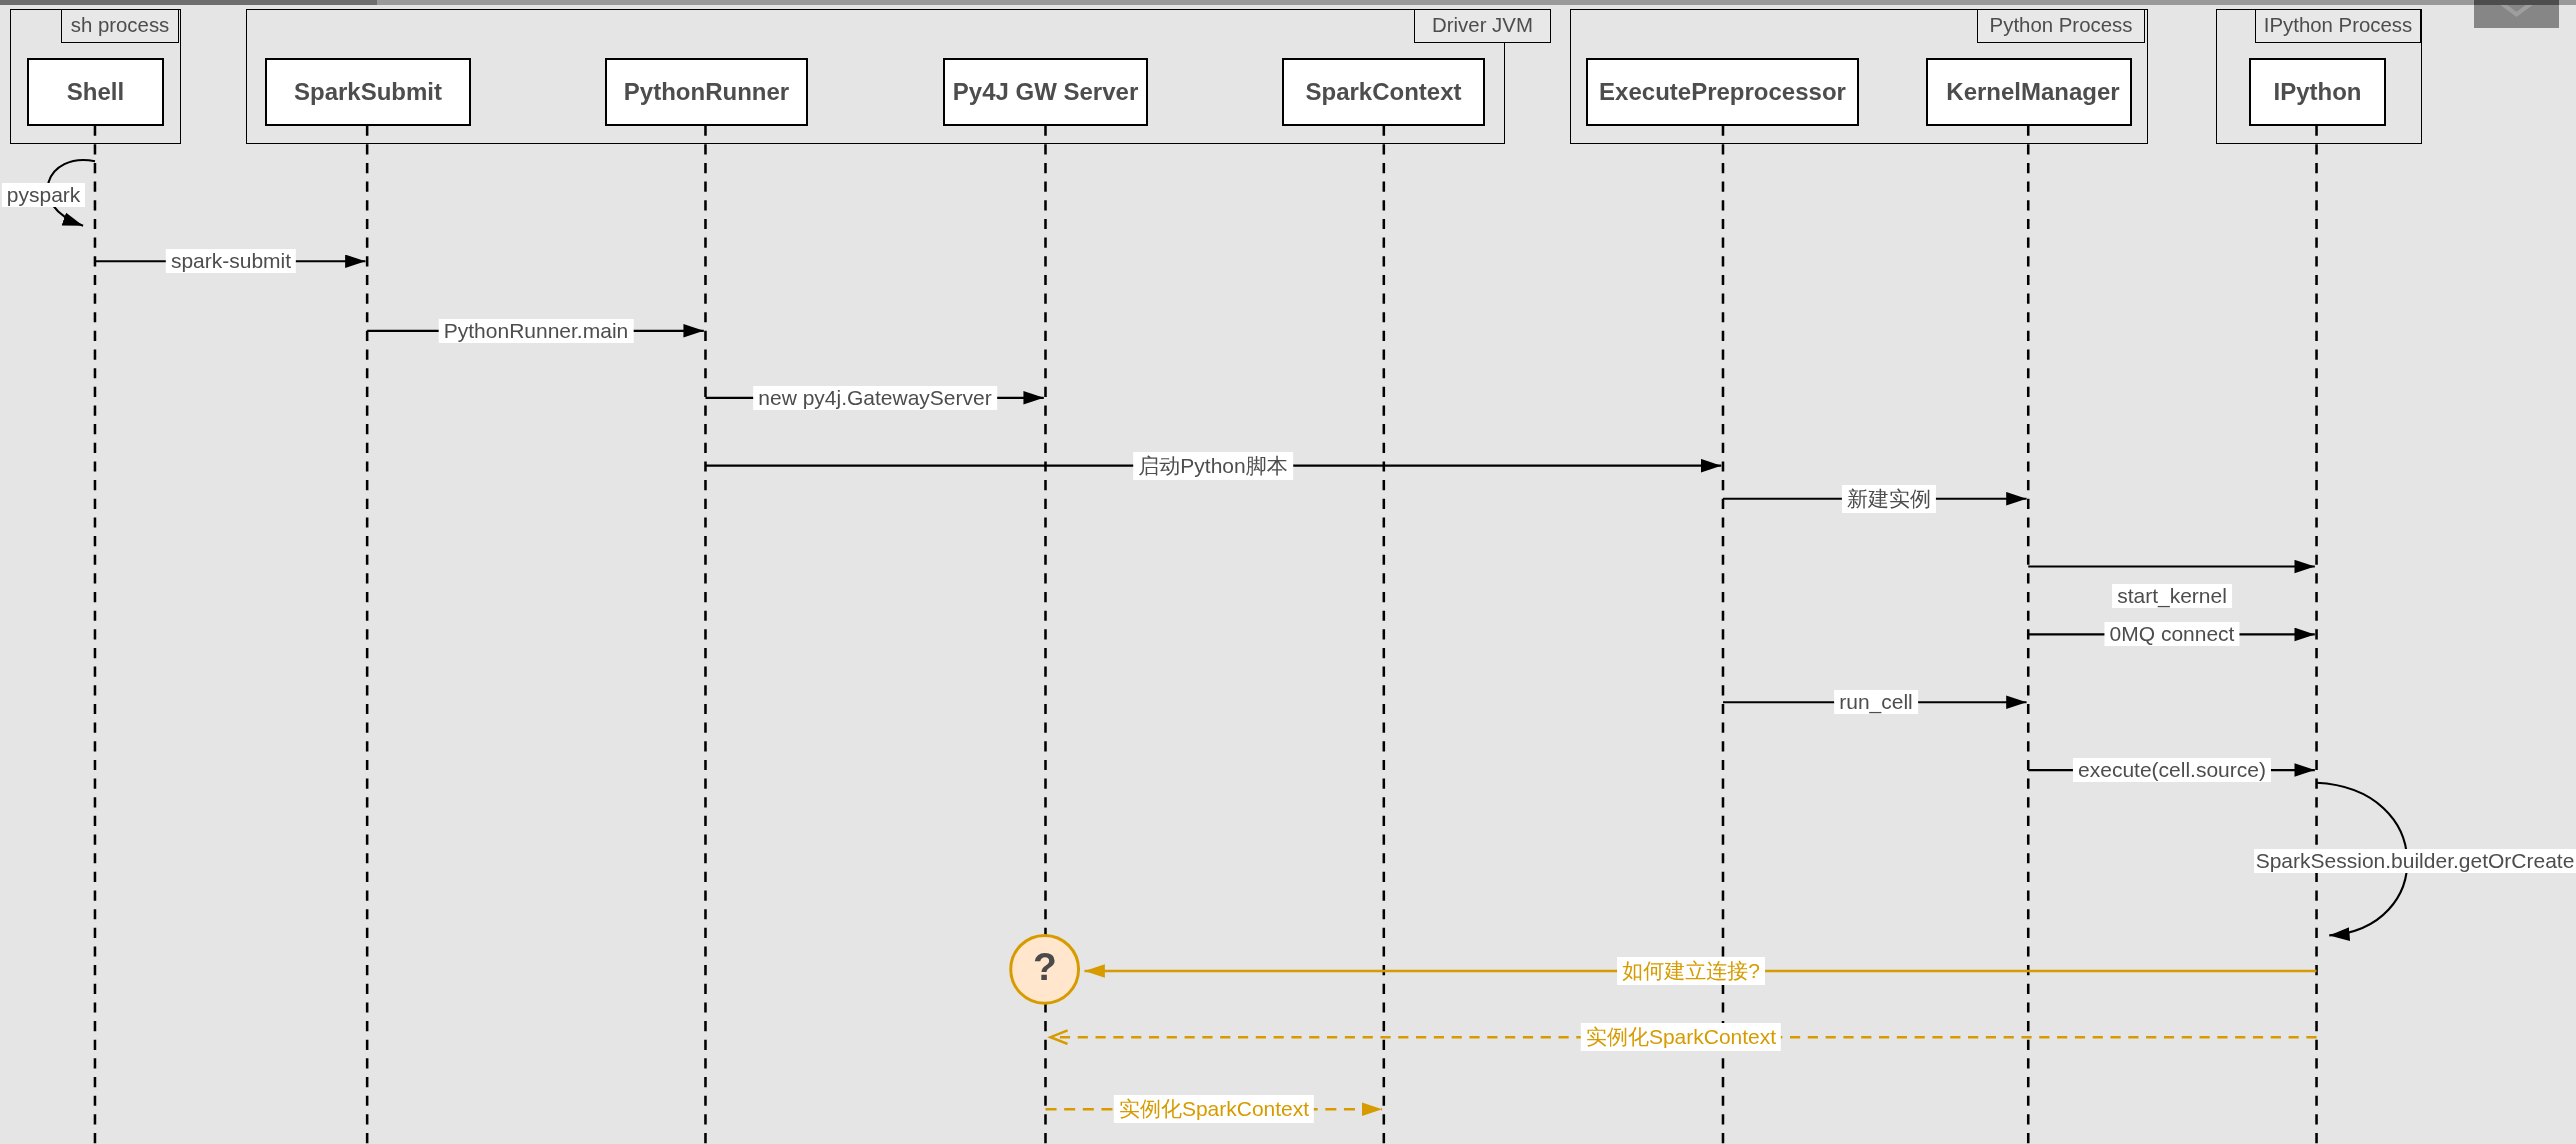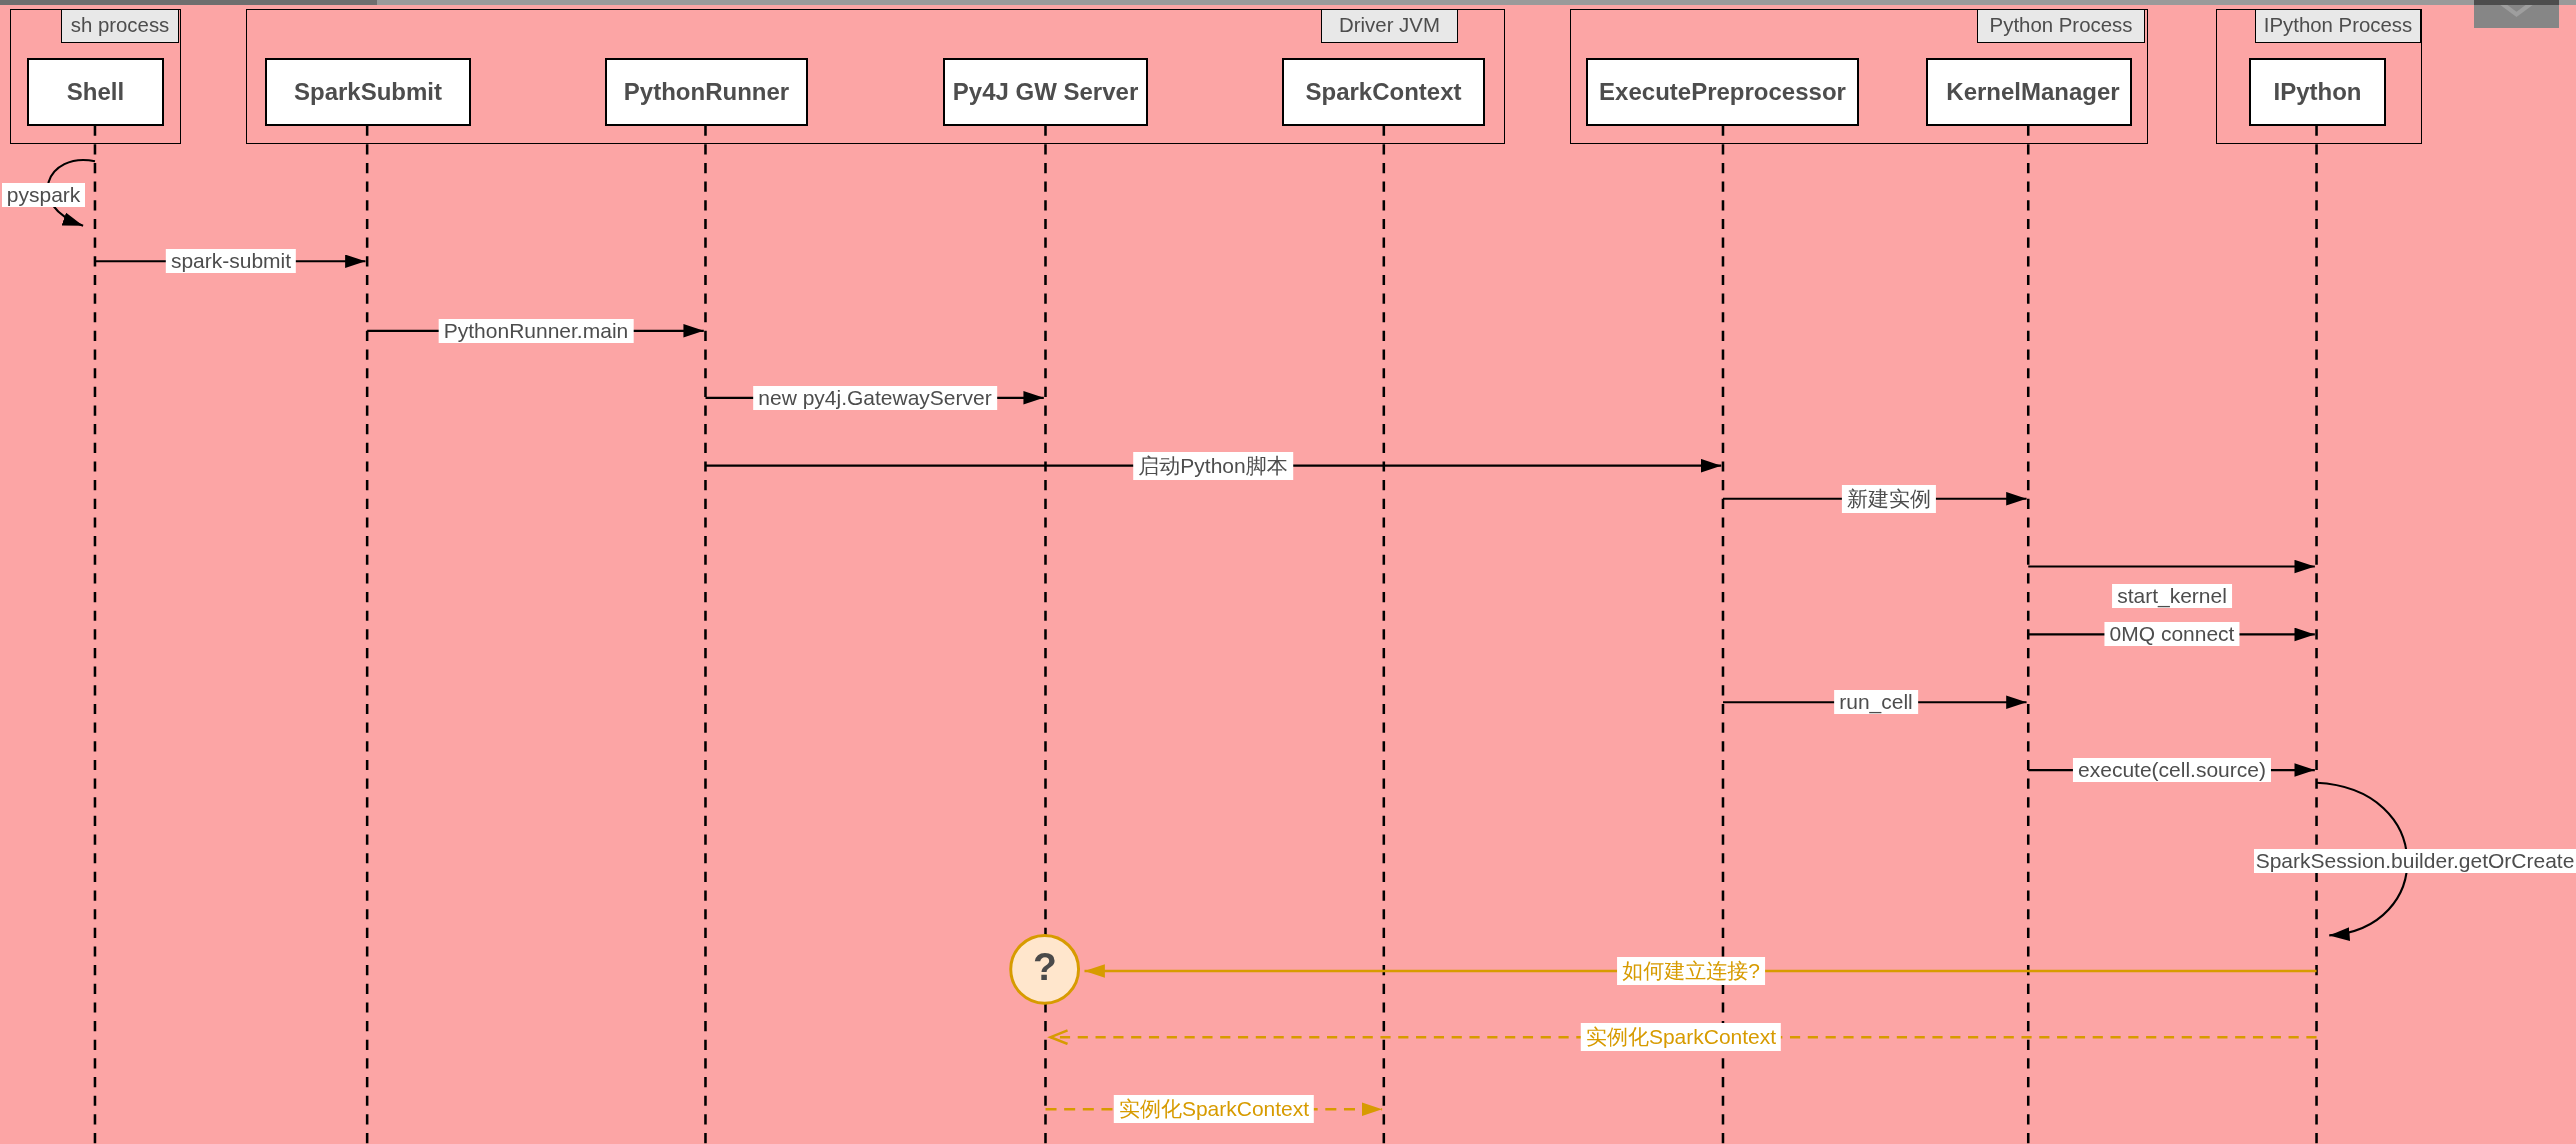--- a/index.html
+++ b/index.html
@@ -1,16 +1,16 @@
 <!DOCTYPE html>
 <html style="font-size:13.6px"><head>
 <meta charset="utf-8">
 <style>
   html,body{margin:0;padding:0;background:#ffffff;}
-  #canvas{position:relative;width:2576px;height:1145px;background:#fca5a5;overflow:hidden;
+  #canvas{position:relative;width:2576px;height:1145px;background:#e5e5e5;overflow:hidden;
           font-family:"Liberation Sans","DejaVu Sans",sans-serif;}
   svg.layer{position:absolute;left:0;top:0;z-index:1;}
   
   .topbar-track{position:absolute;left:0;top:0;width:2576px;height:5.1px;background:#9a9a9a;z-index:6;}
   .topbar-thumb{position:absolute;left:0;top:0;width:377px;height:5.1px;background:#6e6e6e;z-index:7;}
   .corner-box{position:absolute;left:2474px;top:0;width:85px;height:28px;background:#868686;z-index:5;}
   .corner-cap{position:absolute;left:2474px;top:0;width:85px;height:5.1px;background:#4d4d4d;z-index:8;}
   
   .frame{position:absolute;border:1.7px solid #000;background:transparent;z-index:2;}
   .frame-label{position:absolute;height:32px;background:#e8e8e8;border:1.7px solid #000;
@@ -88,21 +88,21 @@
 
     <circle cx="1232" cy="1143" r="40" fill="#ffe6cc" stroke="#d79b00" stroke-width="3.5"></circle>
   </svg>
 
   <div class="frame" style="left:10.2px;top:8.5px;width:169px;height:133px;"></div>
   <div class="frame-label" style="left:61px;top:8.5px;width:116px;">
     <span>sh process</span>
   </div>
 
   <div class="frame" style="left:246px;top:8.5px;width:1257px;height:133px;"></div>
-  <div class="frame-label" style="left:1321px;top:8.5px;width:135px;">
+  <div class="frame-label" style="left:1414px;top:8.5px;width:135px;">
     <span>Driver JVM</span>
   </div>
 
   <div class="frame" style="left:1570px;top:8.5px;width:576px;height:133px;"></div>
   <div class="frame-label" style="left:1977px;top:8.5px;width:166px;">
     <span>Python Process</span>
   </div>
 
   <div class="frame" style="left:2216px;top:8.5px;width:204px;height:133px;"></div>
   <div class="frame-label" style="left:2249px;top:8.5px;width:164px;margin-left:6px;">

